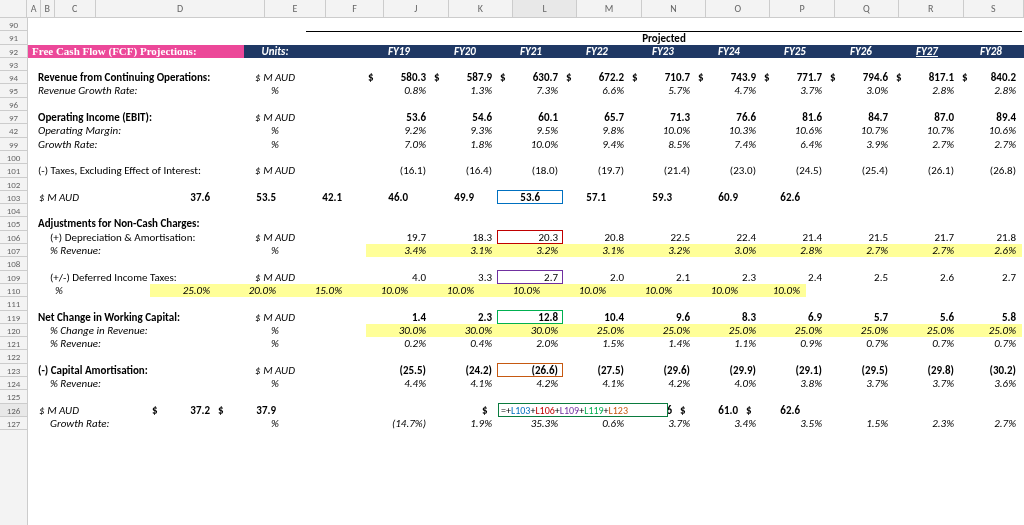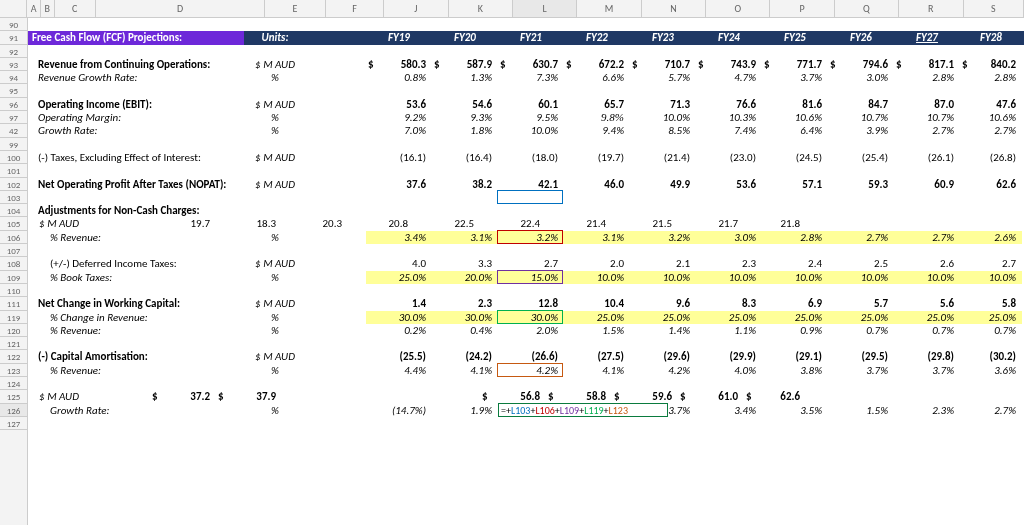--- a/index.html
+++ b/index.html
@@ -99,23 +99,24 @@
   .cS { width: 62px; } 
   .header-bar {
     background: #1f3864;
     color: #fff;
     font-weight: bold;
     font-style: italic;
     height: 13.3px;
     line-height: 13.3px;
   }
   .header-title {
-    background: #6d28d9;
+    background: #ec4899;
     color: #fff;
     font-weight: bold;
+    font-family: Liberation Serif, serif;
   }
   .units { font-style: italic; text-align: center; }
   .right { text-align: right; padding-right: 6px; }
   .center { text-align: center; }
   .bold { font-weight: bold; }
   .italic { font-style: italic; }
   .yellow { background: #ffff99; }
   .proj-border { border-top: 1px solid #000; }
   .dollar {
     display: flex;
@@ -219,20 +220,24 @@
           <div class="cell cK" style="width: 66px;"></div>
           <div class="cell cL" style="width: 66px;"></div>
           <div class="cell cM" style="width: 66px;"></div>
           <div class="cell cN" style="width: 66px;"></div>
           <div class="cell cO" style="width: 66px;"></div>
           <div class="cell cP" style="width: 66px;"></div>
           <div class="cell cQ" style="width: 66px;"></div>
           <div class="cell cR" style="width: 66px;"></div>
           <div class="cell cS" style="width: 62px;"></div>
         </div>
+        <div class="row">
+          <div class="cell" style="width: 278px;"></div>
+          <div class="cell bold center proj-border" style="width: 716px;">Projected</div>
+        </div>
         <div class="row header-bar">
           <div class="cell header-title" style="width: 216px; padding-left: 4px; font-style: normal;">Free Cash Flow (FCF) Projections:</div>
           <div class="cell units" style="width: 62px;">Units:</div>
           <div class="cell" style="width: 60px;"></div>
           <div class="cell center bold" style="width: 66px;">FY19</div>
           <div class="cell center bold" style="width: 66px;">FY20</div>
           <div class="cell center bold" style="width: 66px;">FY21</div>
           <div class="cell center bold" style="width: 66px;">FY22</div>
           <div class="cell center bold" style="width: 66px;">FY23</div>
           <div class="cell center bold" style="width: 66px;">FY24</div>
@@ -339,30 +344,30 @@
           <div class="cell cF" style="width: 60px;"></div>
           <div class="cell right bold" style="width: 66px;">53.6</div>
           <div class="cell right bold" style="width: 66px;">54.6</div>
           <div class="cell right bold" style="width: 66px;">60.1</div>
           <div class="cell right bold" style="width: 66px;">65.7</div>
           <div class="cell right bold" style="width: 66px;">71.3</div>
           <div class="cell right bold" style="width: 66px;">76.6</div>
           <div class="cell right bold" style="width: 66px;">81.6</div>
           <div class="cell right bold" style="width: 66px;">84.7</div>
           <div class="cell right bold" style="width: 66px;">87.0</div>
-          <div class="cell right bold" style="width: 62px;">47.6</div>
+          <div class="cell right bold" style="width: 62px;">89.4</div>
         </div>
         <div class="row">
           <div class="cell italic" style="width: 216px; padding-left: 10px;">Operating Margin:</div>
           <div class="cell italic center" style="width: 62px;">%</div>
           <div class="cell cF" style="width: 60px;"></div>
           <div class="cell right italic" style="width: 66px;">9.2%</div>
           <div class="cell right italic" style="width: 66px;">9.3%</div>
           <div class="cell right italic" style="width: 66px;">9.5%</div>
-          <div class="cell right italic" style="width: 66px; font-family: Liberation Serif, serif;">9.8%</div>
+          <div class="cell right italic" style="width: 66px;">9.8%</div>
           <div class="cell right italic" style="width: 66px;">10.0%</div>
           <div class="cell right italic" style="width: 66px;">10.3%</div>
           <div class="cell right italic" style="width: 66px;">10.6%</div>
           <div class="cell right italic" style="width: 66px;">10.7%</div>
           <div class="cell right italic" style="width: 66px;">10.7%</div>
           <div class="cell right italic" style="width: 62px;">10.6%</div>
         </div>
         <div class="row">
           <div class="cell italic" style="width: 216px; padding-left: 10px;">Growth Rate:</div>
           <div class="cell italic center" style="width: 62px;">%</div>
@@ -419,25 +424,24 @@
           <div class="cell cL" style="width: 66px;"></div>
           <div class="cell cM" style="width: 66px;"></div>
           <div class="cell cN" style="width: 66px;"></div>
           <div class="cell cO" style="width: 66px;"></div>
           <div class="cell cP" style="width: 66px;"></div>
           <div class="cell cQ" style="width: 66px;"></div>
           <div class="cell cR" style="width: 66px;"></div>
           <div class="cell cS" style="width: 62px;"></div>
         </div>
         <div class="row">
-          <div class="cell bold" style="width: 216px; padding-left: 10px;">Net Operating Profit After Taxes (NOPAT):</div>
           <div class="cell italic center" style="width: 62px;">$ M AUD</div>
           <div class="cell cF" style="width: 60px;"></div>
           <div class="cell right bold" style="width: 66px;">37.6</div>
-          <div class="cell right bold" style="width: 66px;">38.2</div>
+          <div class="cell right bold" style="width: 66px;">53.5</div>
           <div class="cell right bold" style="width: 66px;">42.1</div>
           <div class="cell right bold" style="width: 66px;">46.0</div>
           <div class="cell right bold" style="width: 66px;">49.9</div>
           <div class="cell right bold" style="width: 66px;">53.6</div>
           <div class="cell right bold" style="width: 66px;">57.1</div>
           <div class="cell right bold" style="width: 66px;">59.3</div>
           <div class="cell right bold" style="width: 66px;">60.9</div>
           <div class="cell right bold" style="width: 62px;">62.6</div>
         </div>
         <div class="row">
@@ -465,20 +469,21 @@
           <div class="cell right bold" style="width: 66px;"></div>
           <div class="cell right bold" style="width: 66px;"></div>
           <div class="cell right bold" style="width: 66px;"></div>
           <div class="cell right bold" style="width: 66px;"></div>
           <div class="cell right bold" style="width: 66px;"></div>
           <div class="cell right bold" style="width: 66px;"></div>
           <div class="cell right bold" style="width: 66px;"></div>
           <div class="cell right bold" style="width: 62px;"></div>
         </div>
         <div class="row">
+          <div class="cell" style="width: 216px; padding-left: 22px;">(+) Depreciation &amp; Amortisation:</div>
           <div class="cell italic center" style="width: 62px;">$ M AUD</div>
           <div class="cell cF" style="width: 60px;"></div>
           <div class="cell right" style="width: 66px;">19.7</div>
           <div class="cell right" style="width: 66px;">18.3</div>
           <div class="cell right" style="width: 66px;">20.3</div>
           <div class="cell right" style="width: 66px;">20.8</div>
           <div class="cell right" style="width: 66px;">22.5</div>
           <div class="cell right" style="width: 66px;">22.4</div>
           <div class="cell right" style="width: 66px;">21.4</div>
           <div class="cell right" style="width: 66px;">21.5</div>
@@ -525,21 +530,20 @@
           <div class="cell right" style="width: 66px;">2.7</div>
           <div class="cell right" style="width: 66px;">2.0</div>
           <div class="cell right" style="width: 66px;">2.1</div>
           <div class="cell right" style="width: 66px;">2.3</div>
           <div class="cell right" style="width: 66px;">2.4</div>
           <div class="cell right" style="width: 66px;">2.5</div>
           <div class="cell right" style="width: 66px;">2.6</div>
           <div class="cell right" style="width: 62px;">2.7</div>
         </div>
         <div class="row">
-          <div class="cell italic" style="width: 216px; padding-left: 22px;">% Book Taxes:</div>
           <div class="cell italic center" style="width: 62px;">%</div>
           <div class="cell cF" style="width: 60px;"></div>
           <div class="cell right italic yellow" style="width: 66px;">25.0%</div>
           <div class="cell right italic yellow" style="width: 66px;">20.0%</div>
           <div class="cell right italic yellow" style="width: 66px;">15.0%</div>
           <div class="cell right italic yellow" style="width: 66px;">10.0%</div>
           <div class="cell right italic yellow" style="width: 66px;">10.0%</div>
           <div class="cell right italic yellow" style="width: 66px;">10.0%</div>
           <div class="cell right italic yellow" style="width: 66px;">10.0%</div>
           <div class="cell right italic yellow" style="width: 66px;">10.0%</div>

